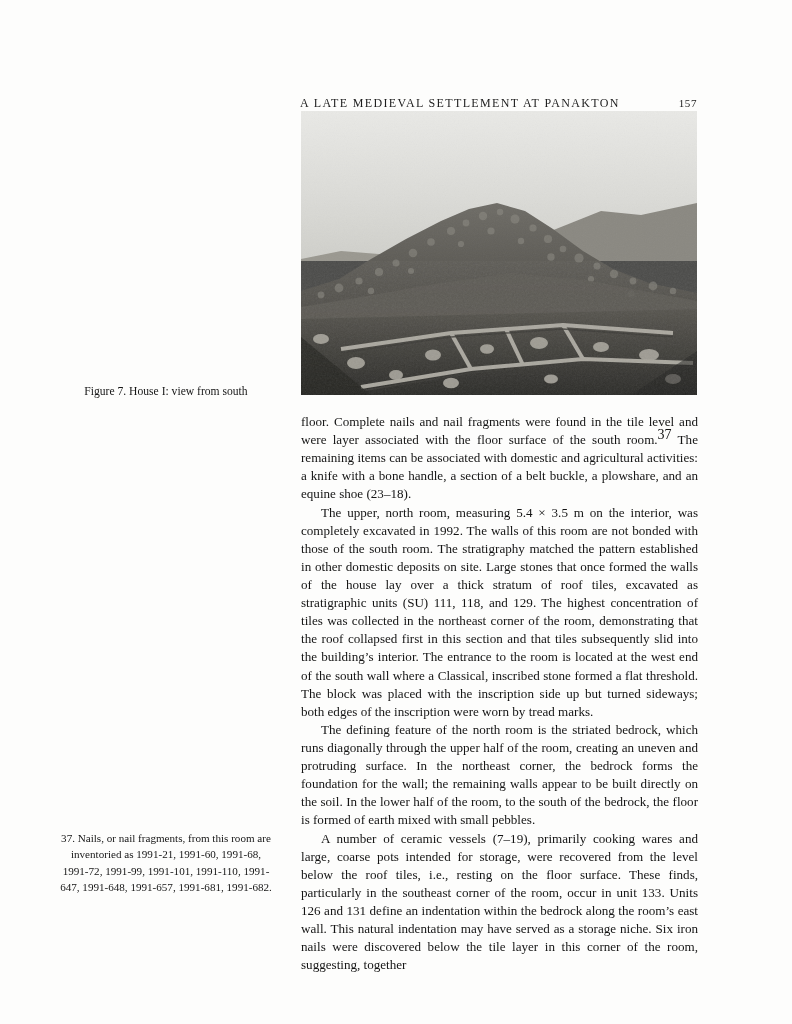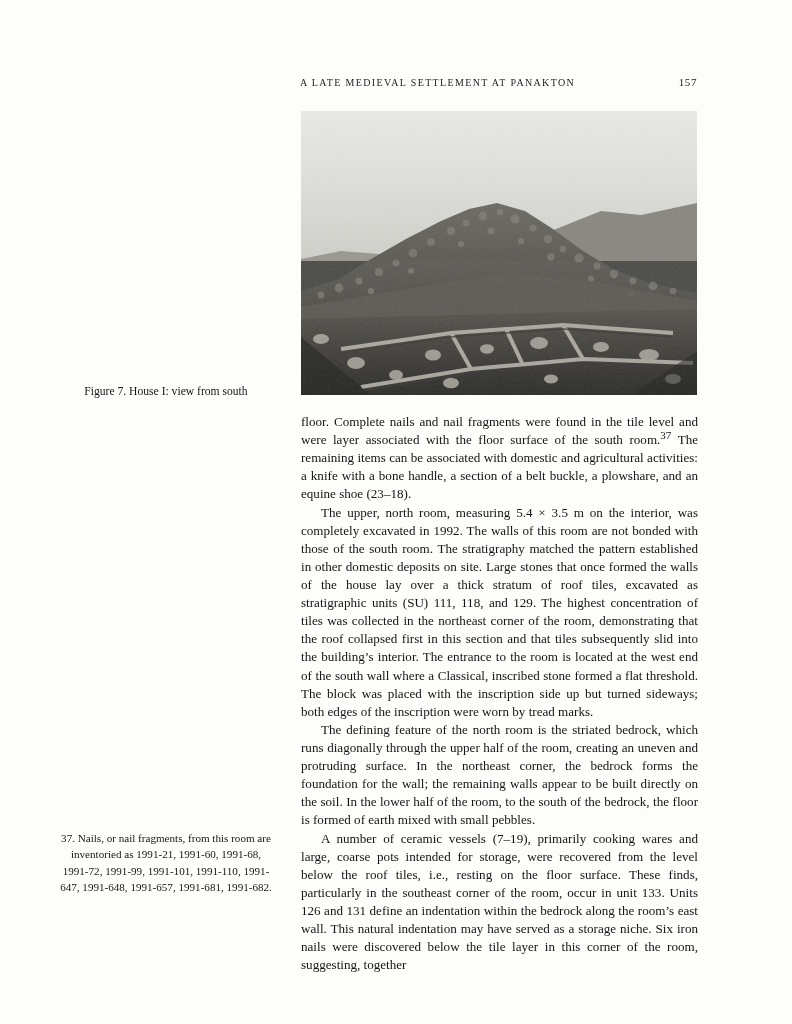--- a/index.html
+++ b/index.html
@@ -27,26 +27,27 @@
   .running-head {
     position: absolute;
     left: 300px;
     top: 76px;
     width: 397px;
     display: flex;
     align-items: baseline;
     justify-content: space-between;
   }
   .running-head .rh-title {
-    font-size: 10px;
+    font-size: 12px;
     letter-spacing: 1.35px;
     font-variant: small-caps;
     text-transform: uppercase;
     color: #1d1d1d;
     white-space: nowrap;
+    margin-top: 20px;
   }
   .running-head .rh-page {
     font-size: 11px;
     letter-spacing: 0.6px;
     color: #1d1d1d;
   }
 
   
   .figure-block {
     position: absolute;
@@ -101,21 +102,21 @@
     line-height: 1.384;
     text-align: justify;
     text-justify: inter-word;
     color: #141414;
     hyphens: manual;
   }
   .body-col p.indent {
     text-indent: 20px;
   }
   sup.fn {
-    font-size: 11px;
+    font-size: 14px;
     vertical-align: super;
     line-height: 0;
   }
 </style>
 </head>
 <body>
 
 <div class="page">
 
   <div class="running-head">

